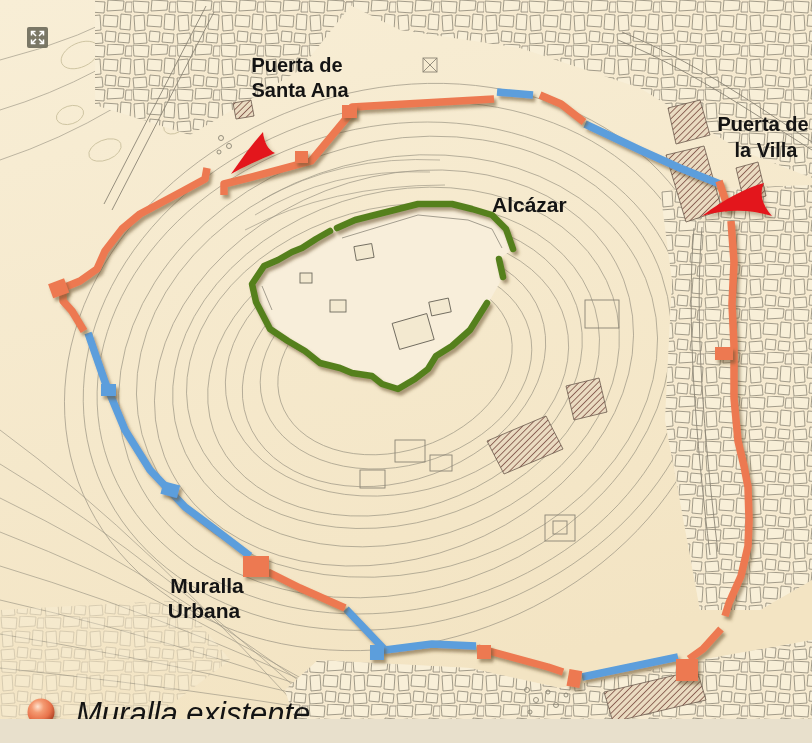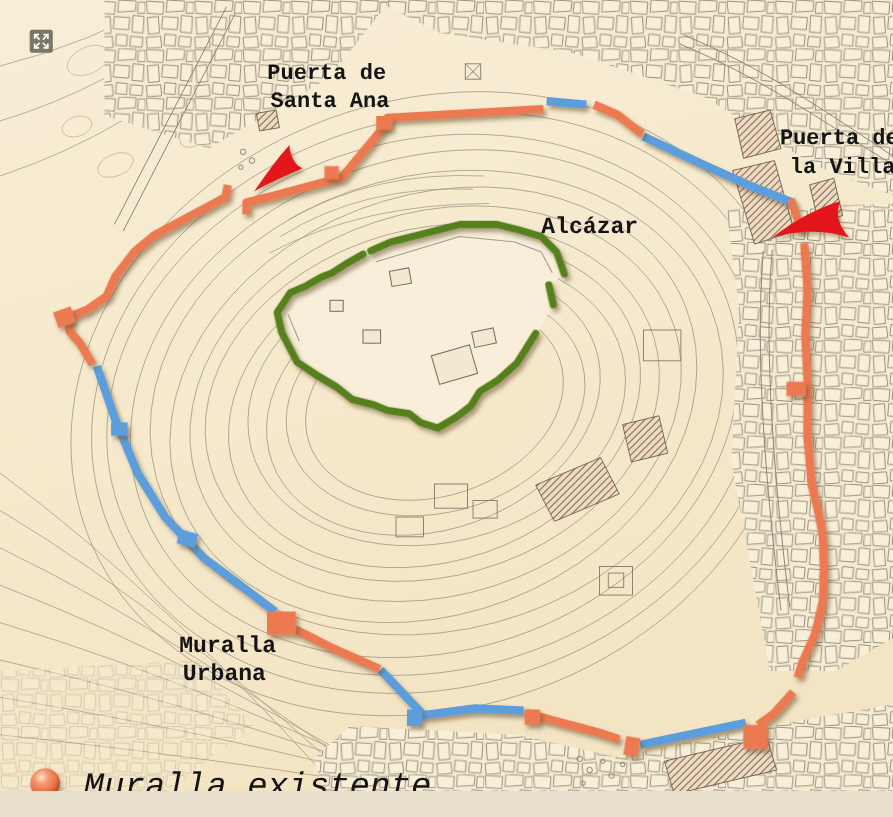--- a/index.html
+++ b/index.html
@@ -1,17 +1,17 @@
 <!DOCTYPE html>
 <html><head>
 <meta charset="utf-8">
 <style>
   html,body{margin:0;padding:0;background:#e8e0cc;}
   .stage{position:relative;width:812px;height:719px;overflow:hidden;
-         font-family:Liberation Mono, monospace;}
+         font-family:Liberation Sans, sans-serif;}
   svg{display:block;}
   text{fill:#141414;}
   .gate-label{font-size:20px;font-weight:bold;text-anchor:middle;}
   .area-label{font-size:21px;font-weight:bold;text-anchor:middle;}
   .alcazar-label{font-size:21px;font-weight:bold;}
   .legend-label{font-size:31px;font-style:italic;}
 </style>
 </head>
 <body>
 

